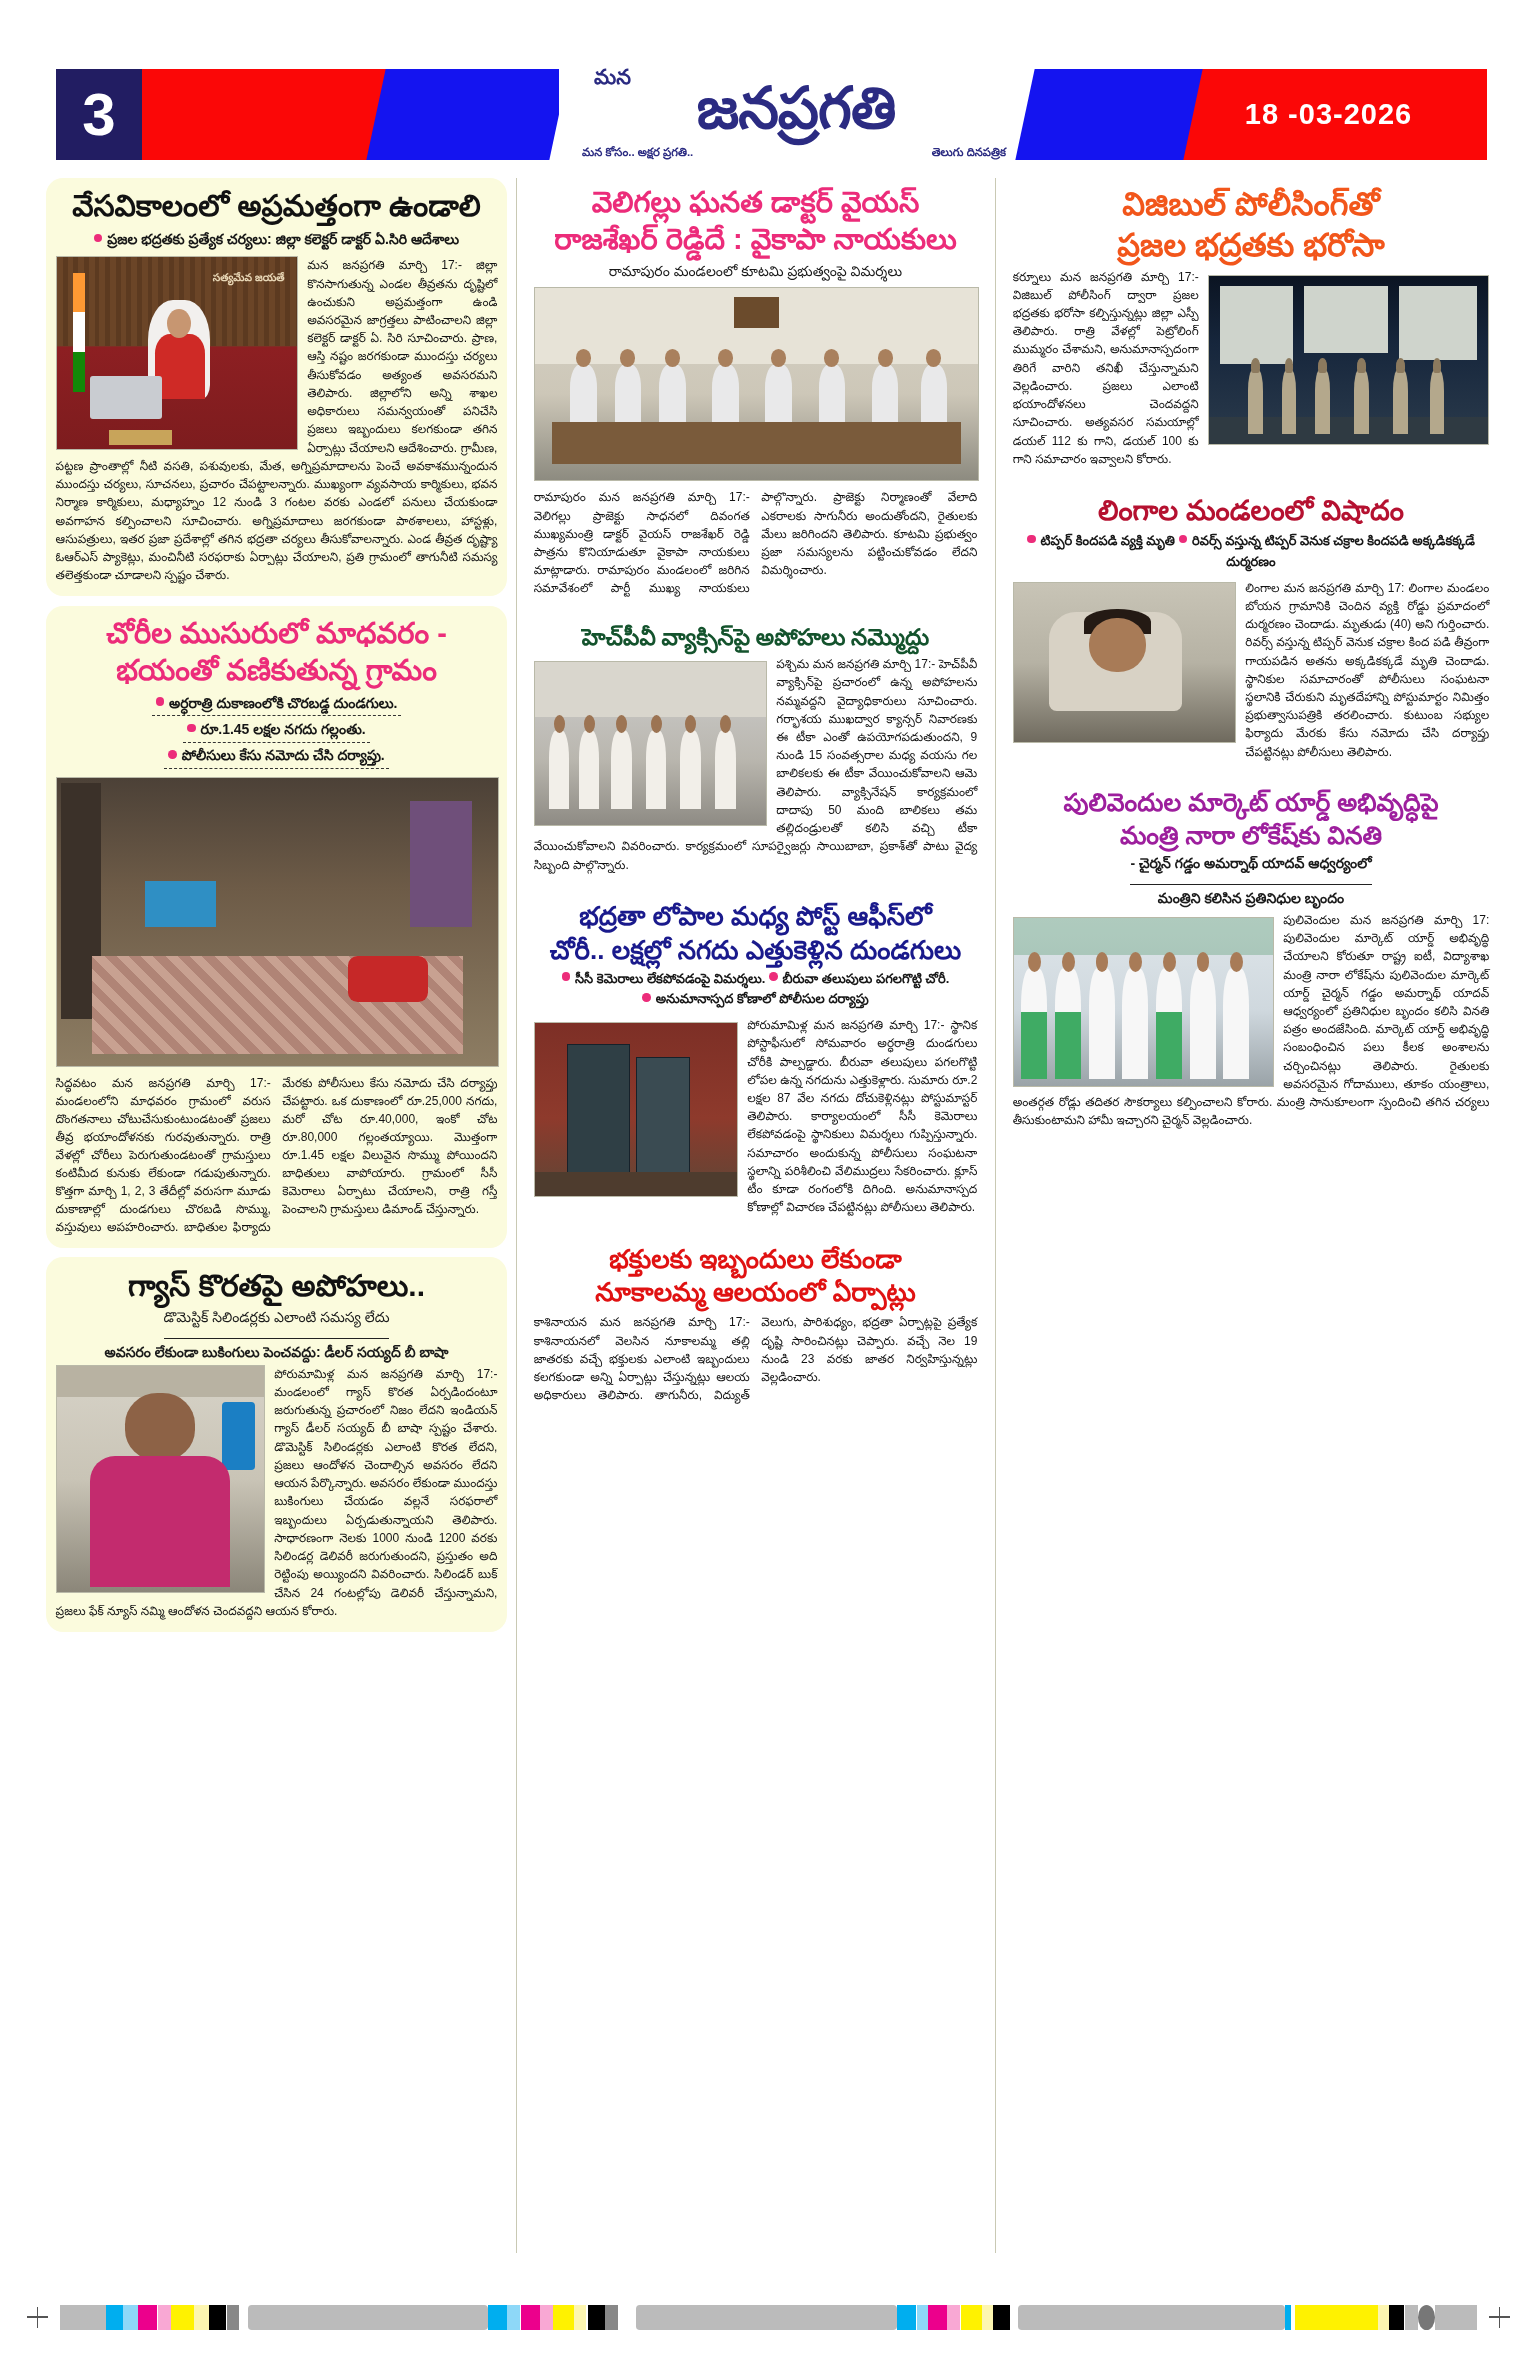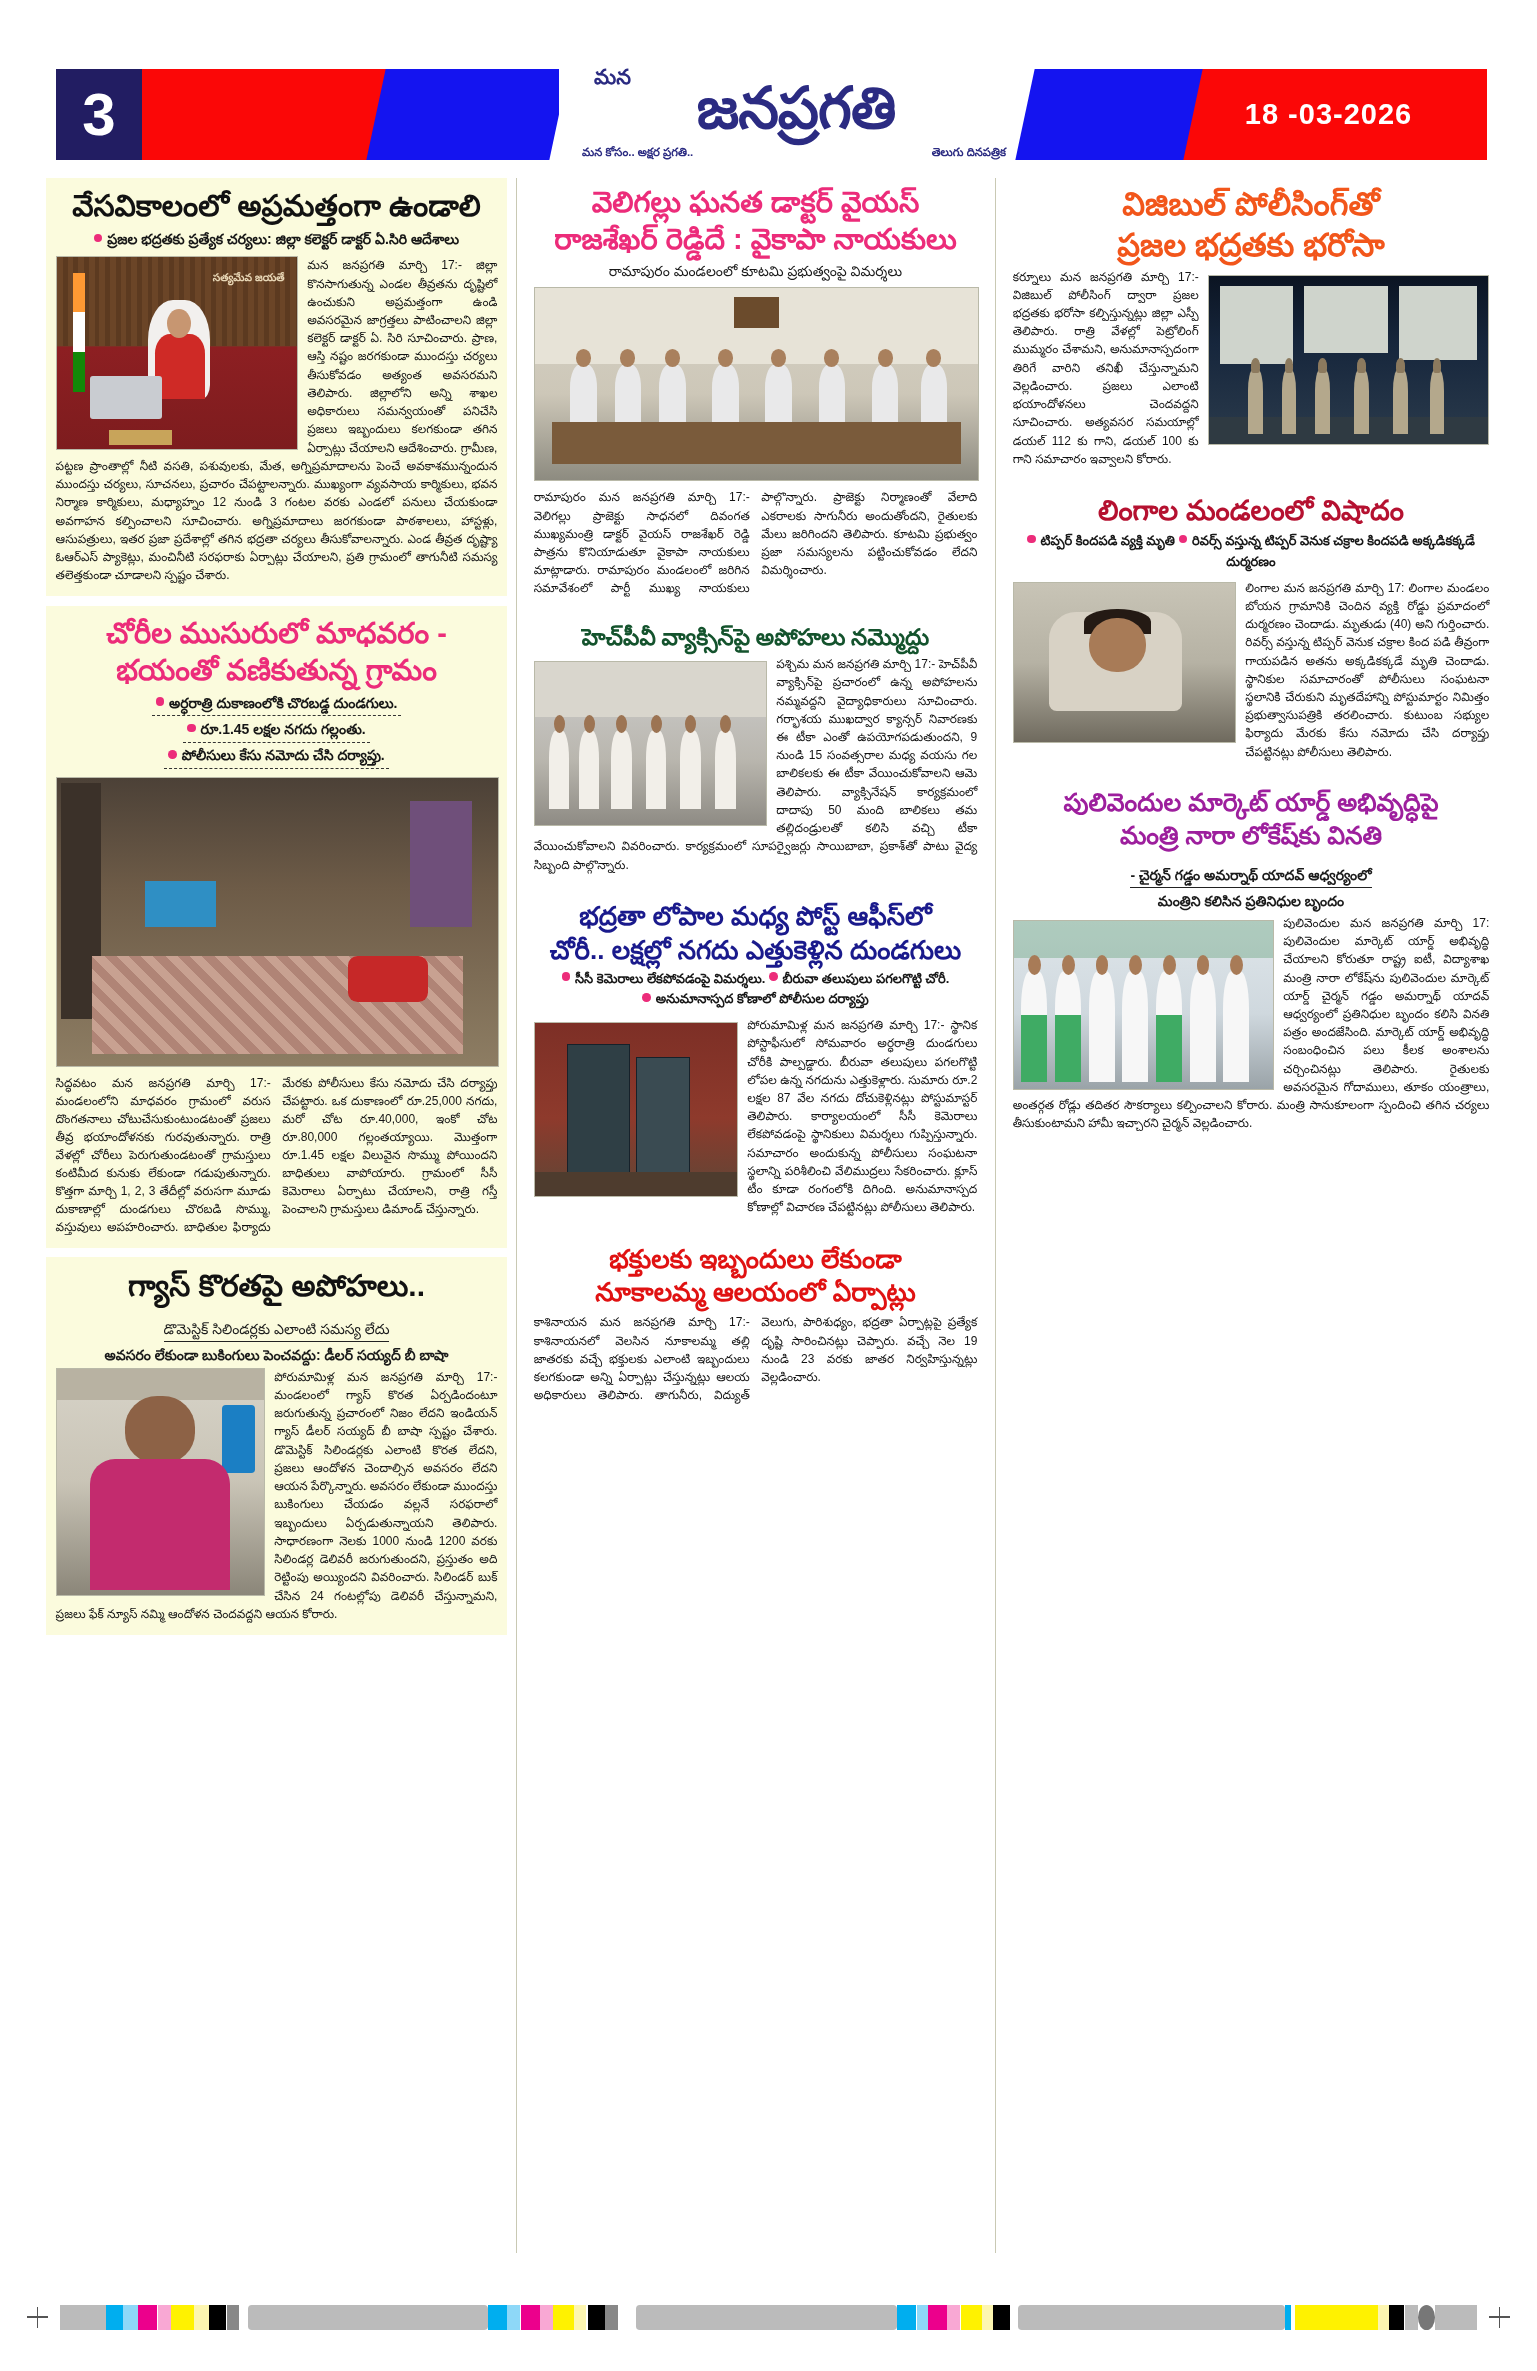--- a/index.html
+++ b/index.html
@@ -24,40 +24,40 @@
   
   .page{position:absolute;left:46px;top:178px;width:1451px;height:2094px;}
   .col{position:absolute;top:0;}
   .col-l{left:0;width:461px;}
   .col-m{left:480px;width:459px;}
   .col-r{left:959px;width:492px;}
 
   .vrule{position:absolute;top:0;width:1px;height:2075px;background:#c9c9b4;}
 
   
-  .block{position:relative;margin-bottom:9.6px;}
+  .block{position:relative;margin-bottom:9.6px;border-radius:17px;}
   .tint{background:#fbfbdd;padding:9.6px 9.6px 11.5px 9.6px;}
   .plain{background:#ffffff;padding:5.8px 7.7px 9.6px 7.7px;}
 
   .hl{font-weight:bold;line-height:1.16;text-align:center;margin:1.9px 0 3.8px 0;}
   .hl.blk{color:#121212;font-size:30px;}
   .hl.pink{color:#ec2c7a;font-size:29px;}
   .hl.orange{color:#f2561b;font-size:32px;}
   .hl.green{color:#14532d;font-size:23px;font-family:Liberation Serif, serif;}
   .hl.navy{color:#1a1a8c;font-size:26px;}
   .hl.crimson{color:#b51130;font-size:28px;}
   .hl.red{color:#e01212;font-size:26px;}
   .hl.purple{color:#9d1f9d;font-size:25px;}
 
   .subhl{font-size:14px;color:#1a1a1a;text-align:center;line-height:1.45;margin:2.9px 0;}
   .subhl.b{font-weight:bold;}
   .bullets{margin:3.8px 0 5.8px 0;text-align:center;font-size:14px;font-weight:bold;color:#161616;line-height:1.6;}
   .bullets .row{border-bottom:1px dashed #333;display:inline-block;padding:0 3.8px 1px 3.8px;margin-bottom:1.9px;}
   .dot{display:inline-block;width:8.6px;height:8.6px;border-radius:50%;background:#ec2c7a;margin-right:4.8px;vertical-align:1.9px;}
-  .ulz{border-bottom:1.3px solid #222;display:inline-block;padding-bottom:1px;margin-top:12px;}
+  .ulz{border-bottom:1.3px solid #222;display:inline-block;padding-bottom:10px;}
 
   .body{font-size:12px;line-height:1.52;color:#141414;text-align:justify;}
   .body.c2{column-count:2;column-gap:11.5px;}
 
   .capt{font-size:12px;line-height:1.5;color:#141414;text-align:justify;}
 
   
   .ph{position:relative;overflow:hidden;background:#9aa3ab;border:1px solid #b9b9a8;}
 
   .f-left{float:left;margin:0 9.6px 5.8px 0;}

